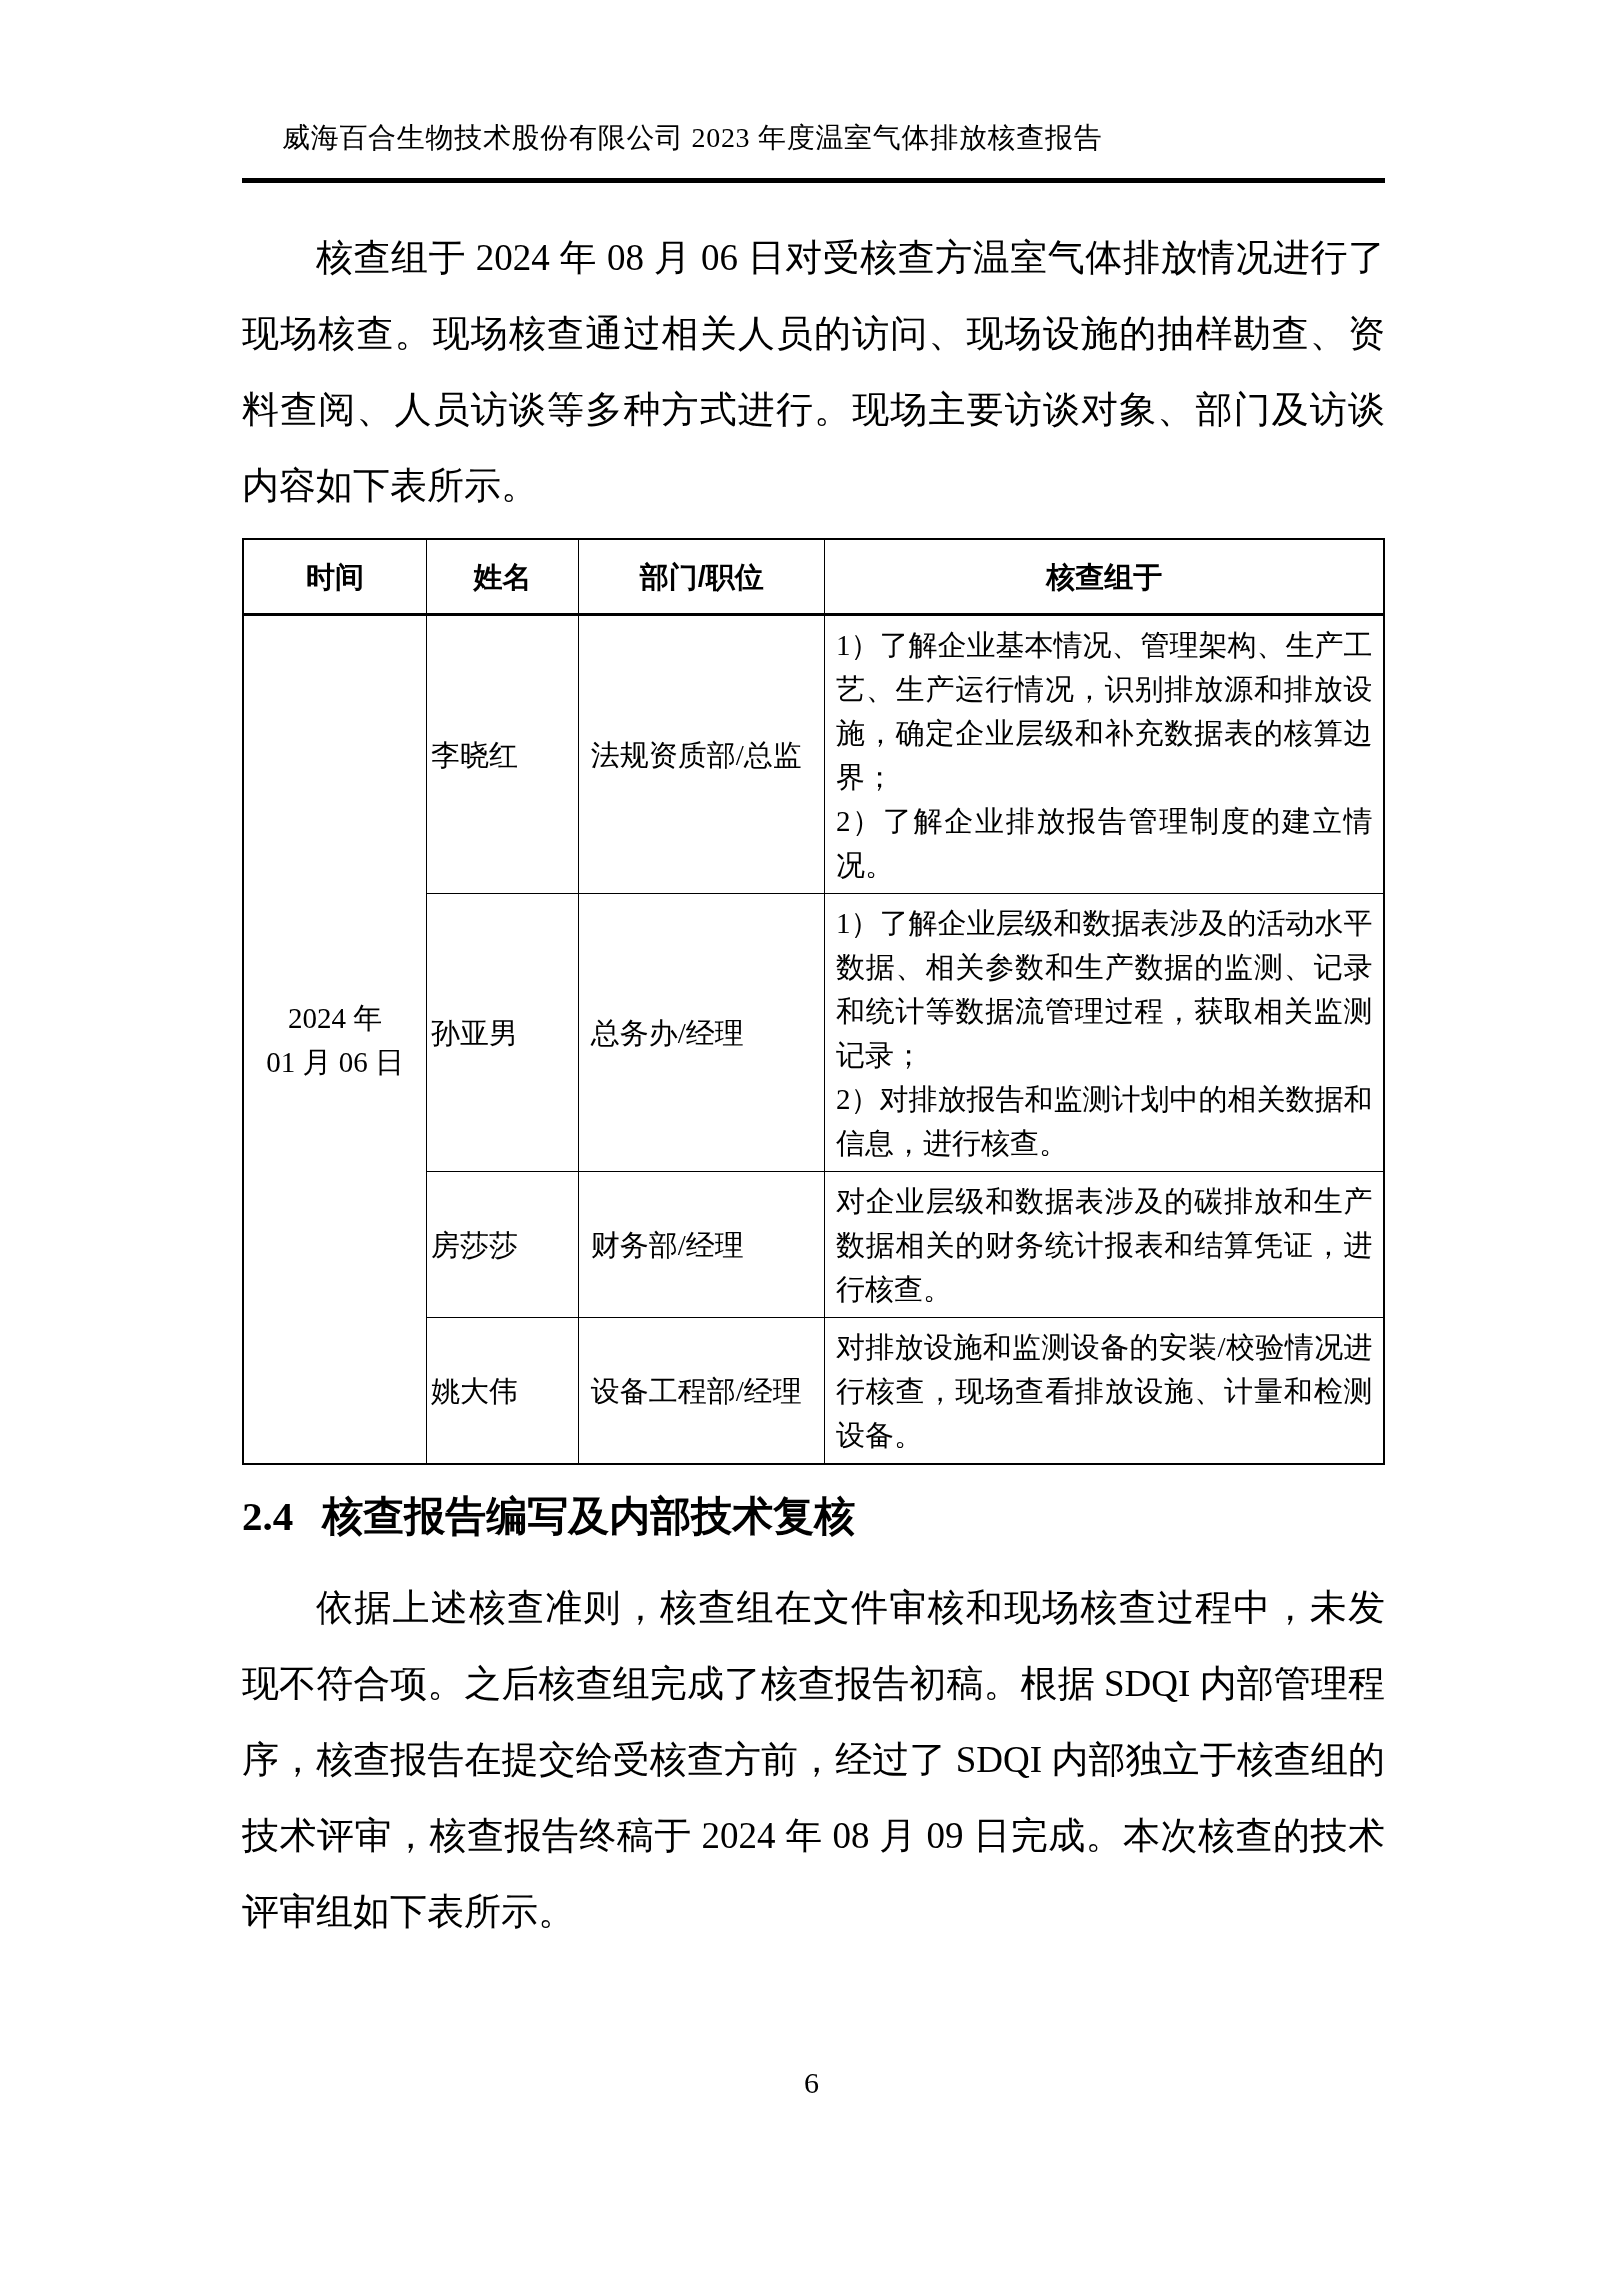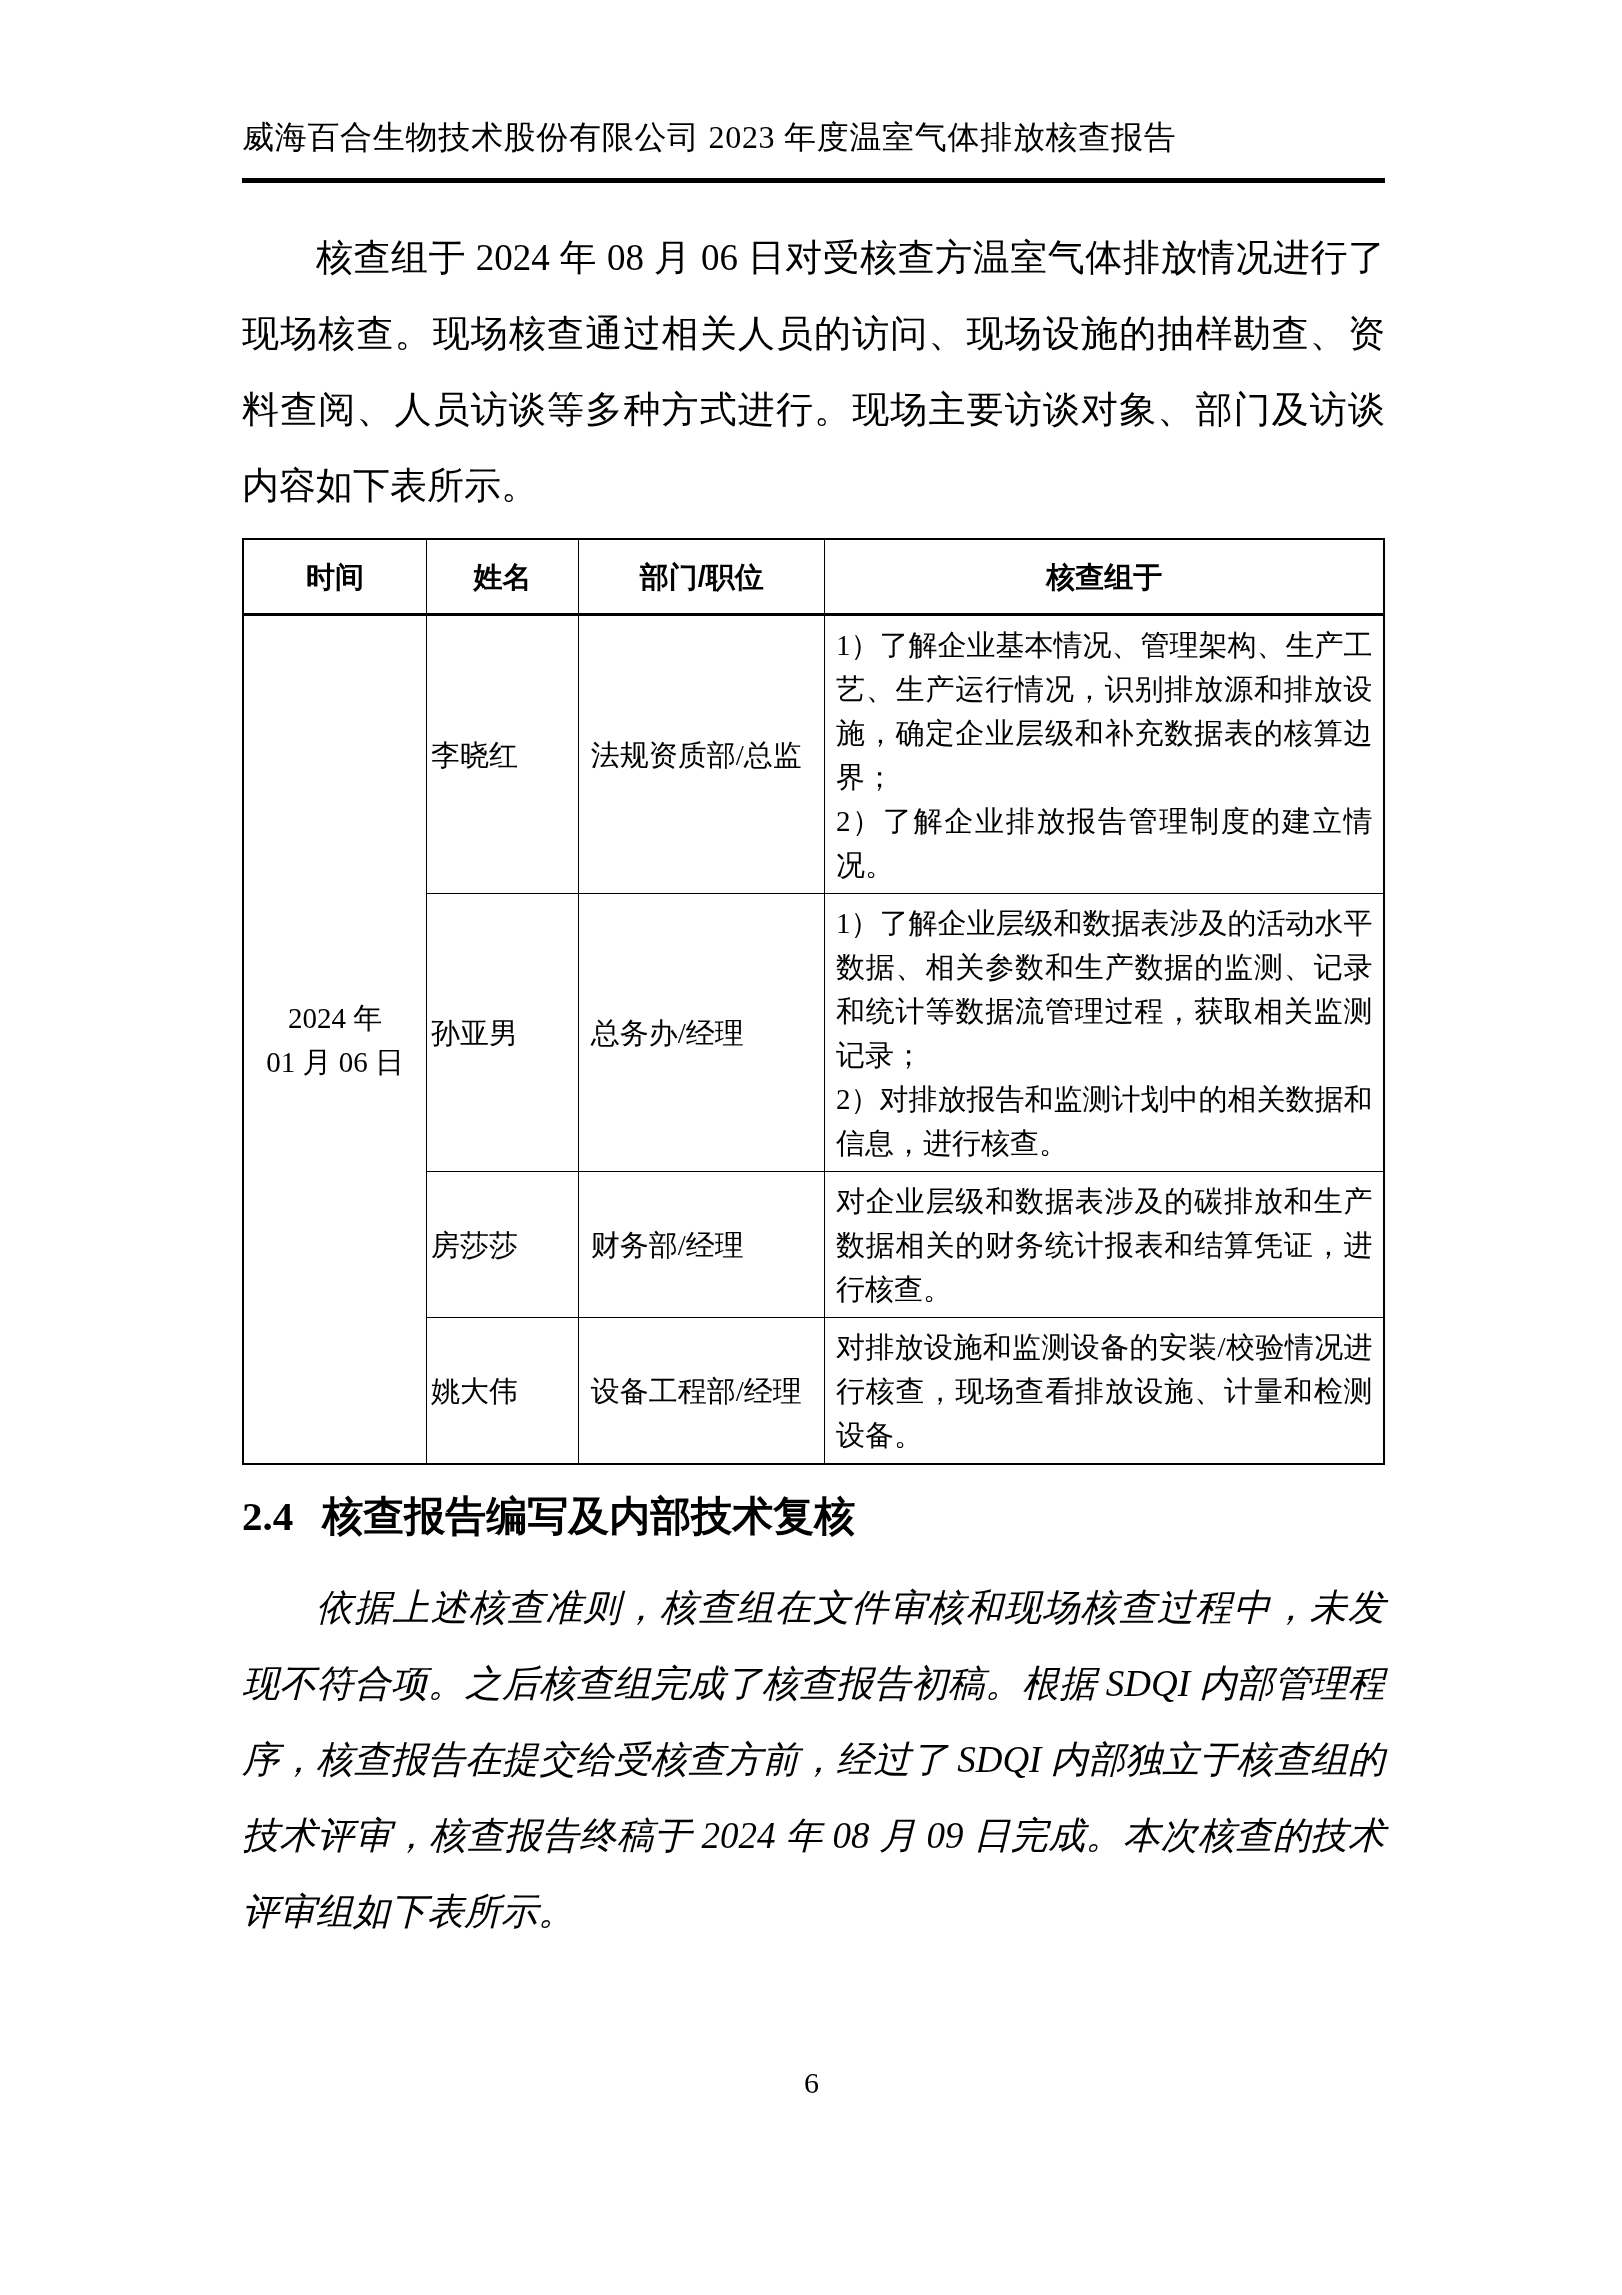--- a/index.html
+++ b/index.html
@@ -7,24 +7,25 @@
     position: relative;
     width: 1623px;
     height: 2295px;
     background: #ffffff;
     color: #000000;
     font-family: "Liberation Serif", "DejaVu Serif", serif;
     overflow: hidden;
   }
   .page-header { margin: 0 238px 0 242px; padding-top: 121px; }
   .page-header-text {
-    font-size: 32px;
+    font-size: 28px;
     line-height: 33px;
     letter-spacing: 0.7px;
     white-space: nowrap;
+    margin-left: 40px;
   }
   .header-rule { border-top: 5.2px solid #000; margin-top: 23.6px; }
 
   .content { margin: 0 238px 0 242px; }
 
   .section-heading {
     margin: 29px 0 0 0;
     font-size: 41px;
     line-height: 46px;
     font-weight: bold;
@@ -36,21 +37,21 @@
   }
   .heading-24 { margin-top: 27.5px; }
 
   .body-para {
     margin: 37px 0 0 0;
     font-size: 37px;
     line-height: 76px;
     text-align: justify;
     text-indent: 2em;
   }
-  .para-24 { margin-top: 31px; font-style: italic; }
+  .para-24 { margin-top: 31px; }
 
   .table-caption {
     margin-top: 6.5px;
     text-align: center;
     font-size: 33px;
     line-height: 42px;
     font-weight: bold;
   }
   .caption-label { margin-right: 23.6px; }
 

